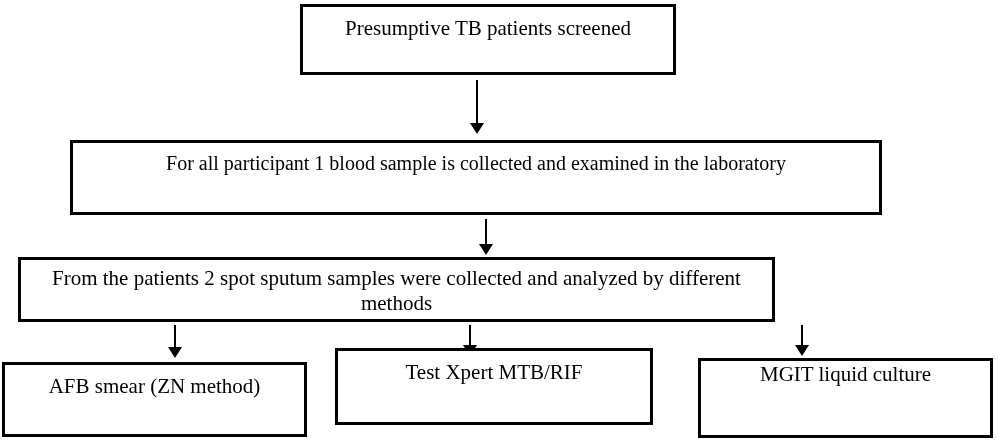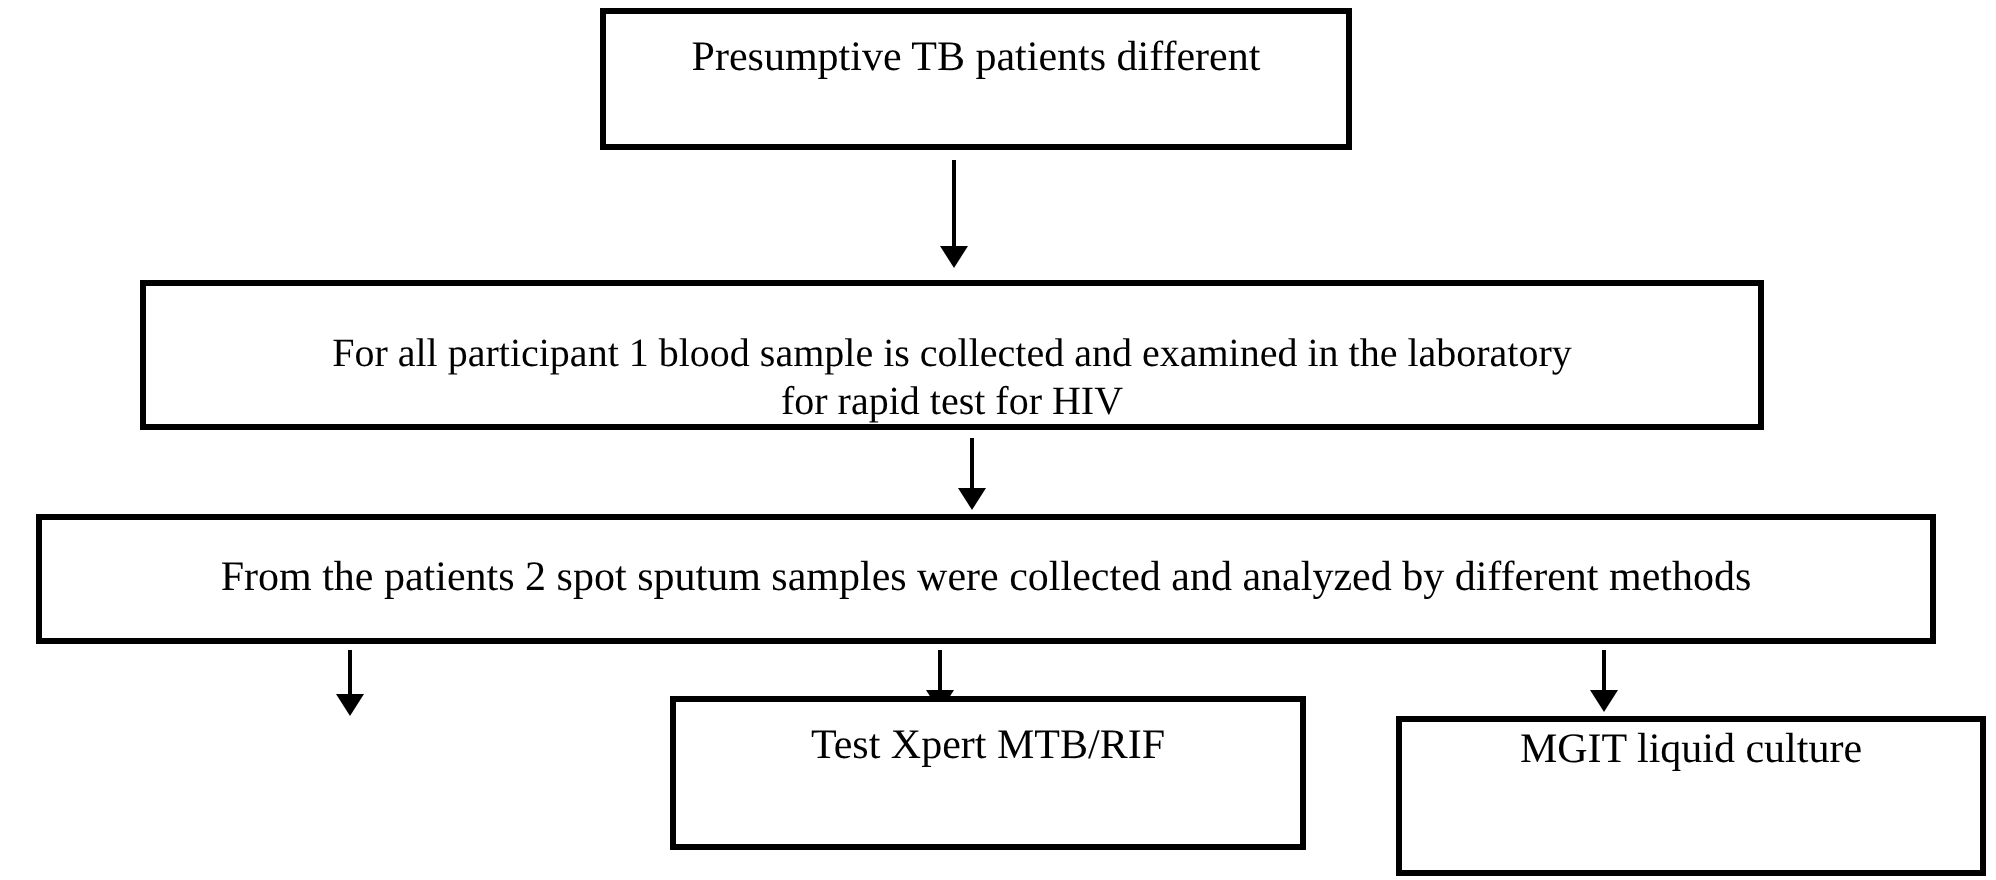--- a/index.html
+++ b/index.html
@@ -14,22 +14,22 @@
     overflow: hidden;
   }
   .node {
     position: absolute;
     border: 3px solid #000000;
     background: #ffffff;
     text-align: center;
     line-height: 1.18;
   }
   .node-screened   { left: 300px; top: 4px;   width: 376px; height: 71px; font-size: 21px; padding-top: 9px; }
-  .node-blood      { left: 70px;  top: 140px; width: 812px; height: 75px; font-size: 20px; padding-top: 22px; line-height: 1.22; }
-  .node-sputum     { left: 18px;  top: 257px; width: 950px; height: 65px; font-size: 21px; padding-top: 16px; }
+  .node-blood      { left: 70px;  top: 140px; width: 812px; height: 75px; font-size: 20px; padding-top: 8px; line-height: 1.22; }
+  .node-sputum     { left: 18px;  top: 257px; width: 757px; height: 65px; font-size: 21px; padding-top: 6px; }
   .node-afb        { left: 2px;   top: 362px; width: 305px; height: 75px; font-size: 21px; padding-top: 9px; }
   .node-xpert      { left: 335px; top: 348px; width: 318px; height: 77px; font-size: 21px; padding-top: 9px; }
   .node-mgit       { left: 698px; top: 358px; width: 295px; height: 80px; font-size: 21px; padding-top: 1px; }
 
   .arrow {
     position: absolute;
     width: 14px;
     display: flex;
     flex-direction: column;
     align-items: center;
@@ -51,31 +51,30 @@
   .arrow-c1 { left: 168px; top: 325px; height: 33px; }
   .arrow-c2 { left: 463px; top: 325px; height: 31px; }
   .arrow-c3 { left: 795px; top: 325px; height: 31px; }
 </style>
 </head>
 <body>
 
 <div class="canvas">
 
   <div class="node node-screened">
-    <span>Presumptive TB patients different</span>
+    <span>Presumptive TB patients screened</span>
   </div>
 
   <div class="arrow arrow-a">
     <div class="arrow-line"></div>
     <div class="arrow-head"></div>
   </div>
 
   <div class="node node-blood">
     <div>For all participant 1 blood sample is collected and examined in the laboratory</div>
-    <div>for rapid test for HIV</div>
   </div>
 
   <div class="arrow arrow-b">
     <div class="arrow-line"></div>
     <div class="arrow-head"></div>
   </div>
 
   <div class="node node-sputum">
     <span>From the patients 2 spot sputum samples were collected and analyzed by different methods</span>
   </div>
@@ -88,20 +87,23 @@
   <div class="arrow arrow-c2">
     <div class="arrow-line"></div>
     <div class="arrow-head"></div>
   </div>
 
   <div class="arrow arrow-c3">
     <div class="arrow-line"></div>
     <div class="arrow-head"></div>
   </div>
 
+  <div class="node node-afb">
+    <span>AFB smear (ZN method)</span>
+  </div>
 
   <div class="node node-xpert">
     <span>Test Xpert MTB/RIF</span>
   </div>
 
   <div class="node node-mgit">
     <span>MGIT liquid culture</span>
   </div>
 
 </div>

